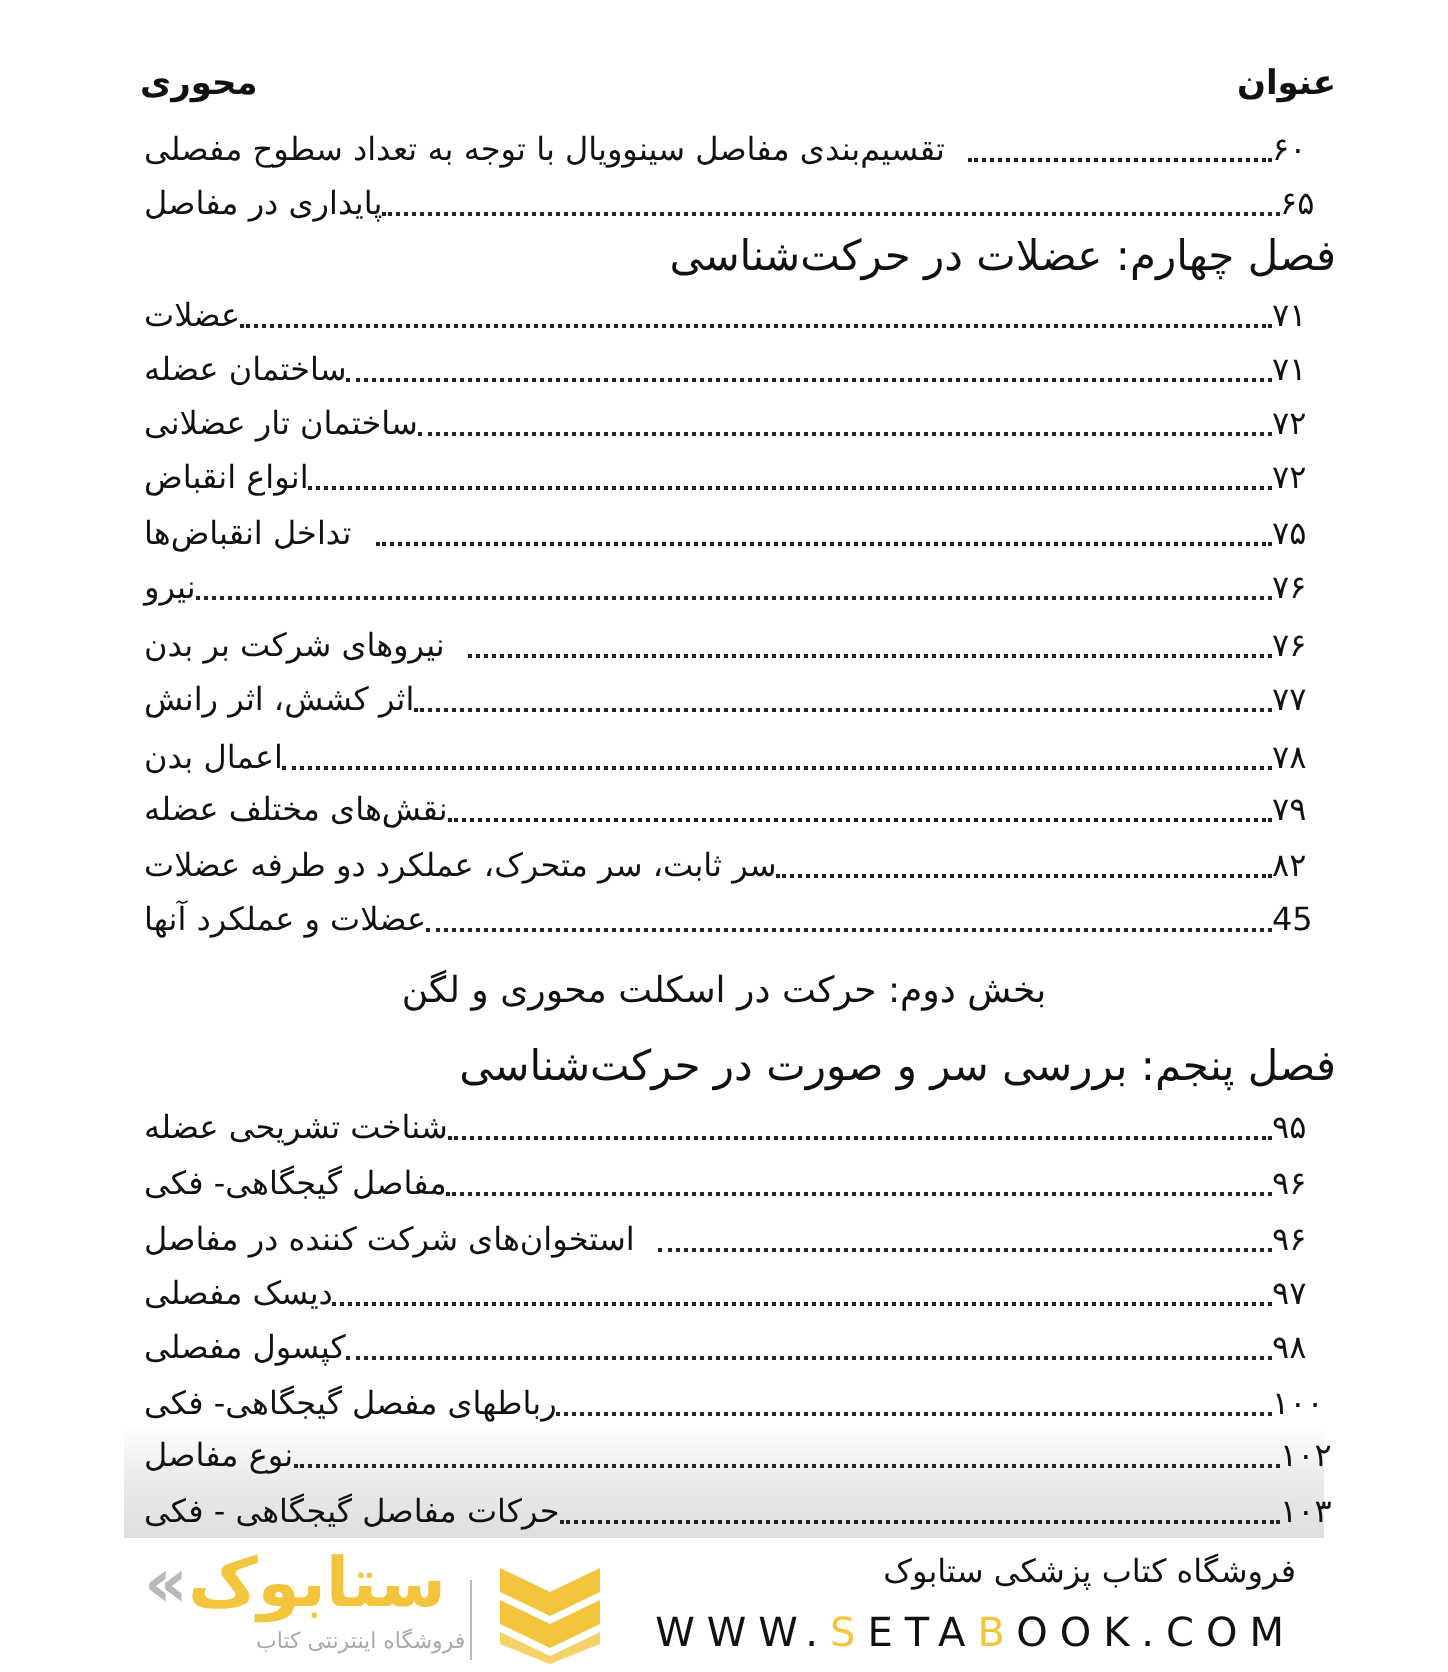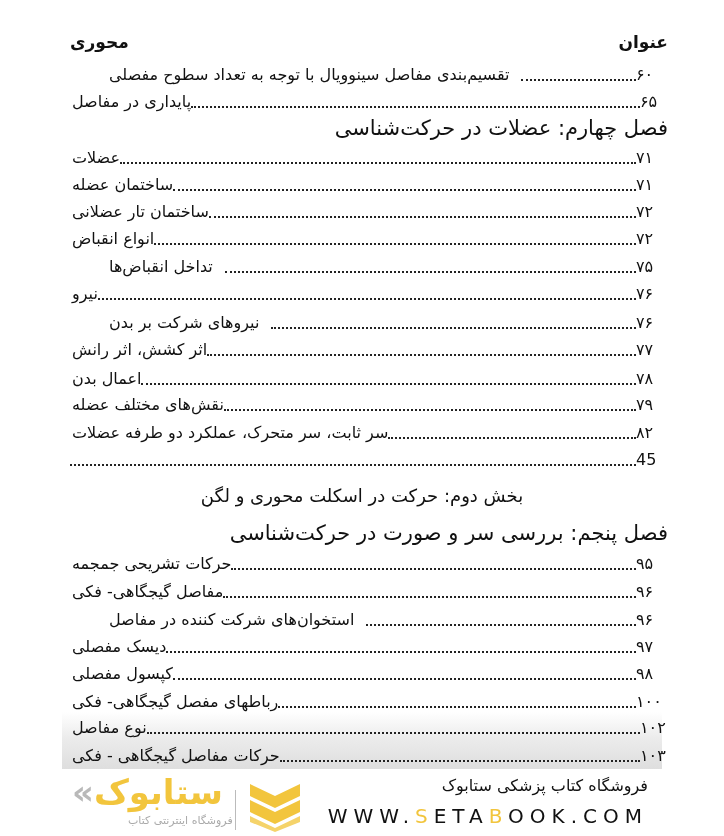--- a/index.html
+++ b/index.html
@@ -13,21 +13,21 @@
     background: linear-gradient(to bottom, #ffffff 0%, #ececec 45%, #dedede 100%);
   }
   .row {
     position: absolute; left: 70px; width: 598px; height: 26px;
     display: flex; flex-direction: row-reverse; align-items: flex-end;
     direction: rtl;
   }
   .row .title {
     direction: rtl; white-space: nowrap; font-size: 16px; line-height: 22px; padding-left: 2px;
   }
-  .row.indent .title { margin-right: 12px; margin-left: 37px; }
+  .row.indent .title { margin-right: 12px; }
   .row .leader {
     flex: 1; border-bottom: 2px dotted #222; margin-bottom: 5px; height: 0; min-width: 10px;
   }
   .row .page-num {
     direction: ltr; font-size: 16px; line-height: 22px; padding-right: 4px; min-width: 28px; text-align: left;
   }
   .row.tight .page-num { padding-right: 0; }
   .hdr { position: absolute; top: 32px; font-weight: bold; font-size: 17px; }
   .hdr-title { right: 56px; direction: rtl; }
   .hdr-page { left: 70px; direction: rtl; }
@@ -129,30 +129,31 @@
     <span class="title">نقش‌های مختلف عضله</span>
     <span class="leader"></span>
     <span class="page-num">۷۹</span>
   </div>
   <div class="row" style="top:418px">
     <span class="title">سر ثابت، سر متحرک، عملکرد دو طرفه عضلات</span>
     <span class="leader"></span>
     <span class="page-num">۸۲</span>
   </div>
   <div class="row" style="top:445px">
+    <span class="title">عضلات و عملکرد آنها</span>
     <span class="leader"></span>
     <span class="page-num">45</span>
   </div>
 
   <div class="part" style="top:485px">بخش دوم: حرکت در اسکلت محوری و لگن</div>
 
   <div class="chapter" style="top:521px">فصل پنجم: بررسی سر و صورت در حرکت‌شناسی</div>
 
   <div class="row" style="top:549px">
-    <span class="title">حرکات تشریحی جمجمه</span>
+    <span class="title">شناخت تشریحی عضله</span>
     <span class="leader"></span>
     <span class="page-num">۹۵</span>
   </div>
   <div class="row" style="top:577px">
     <span class="title">مفاصل گیجگاهی- فکی</span>
     <span class="leader"></span>
     <span class="page-num">۹۶</span>
   </div>
   <div class="row indent" style="top:605px">
     <span class="title">استخوان‌های شرکت کننده در مفاصل</span>

